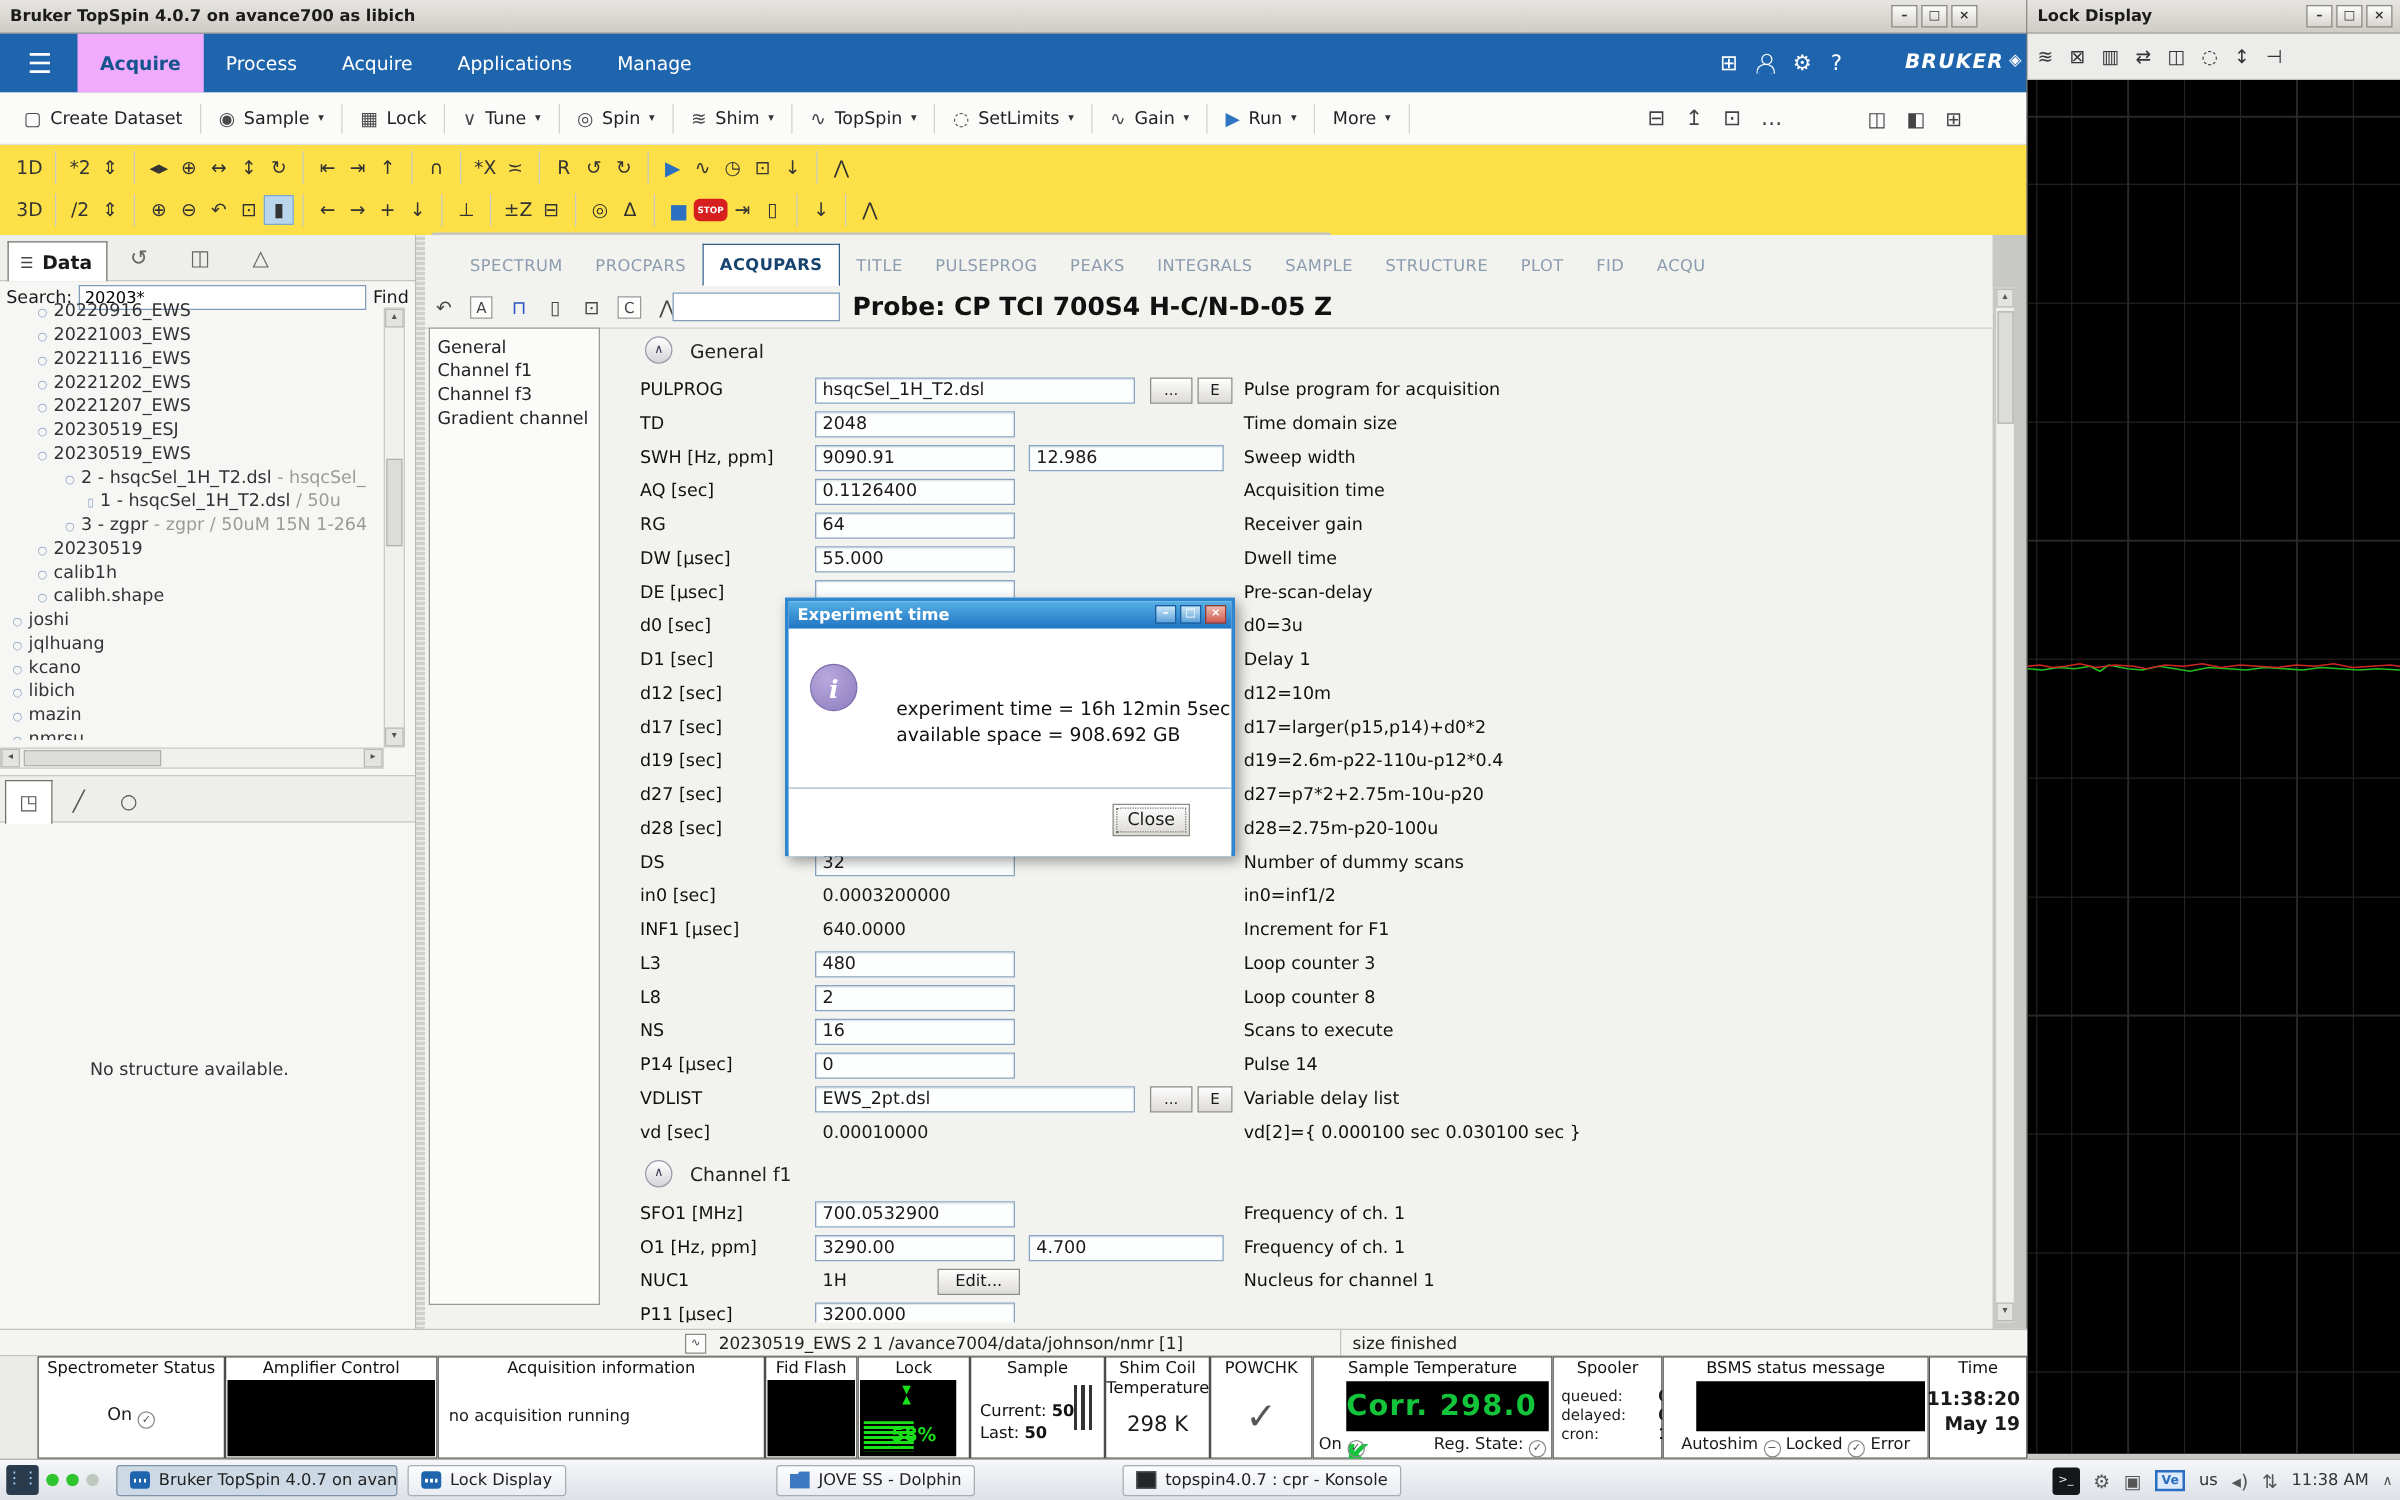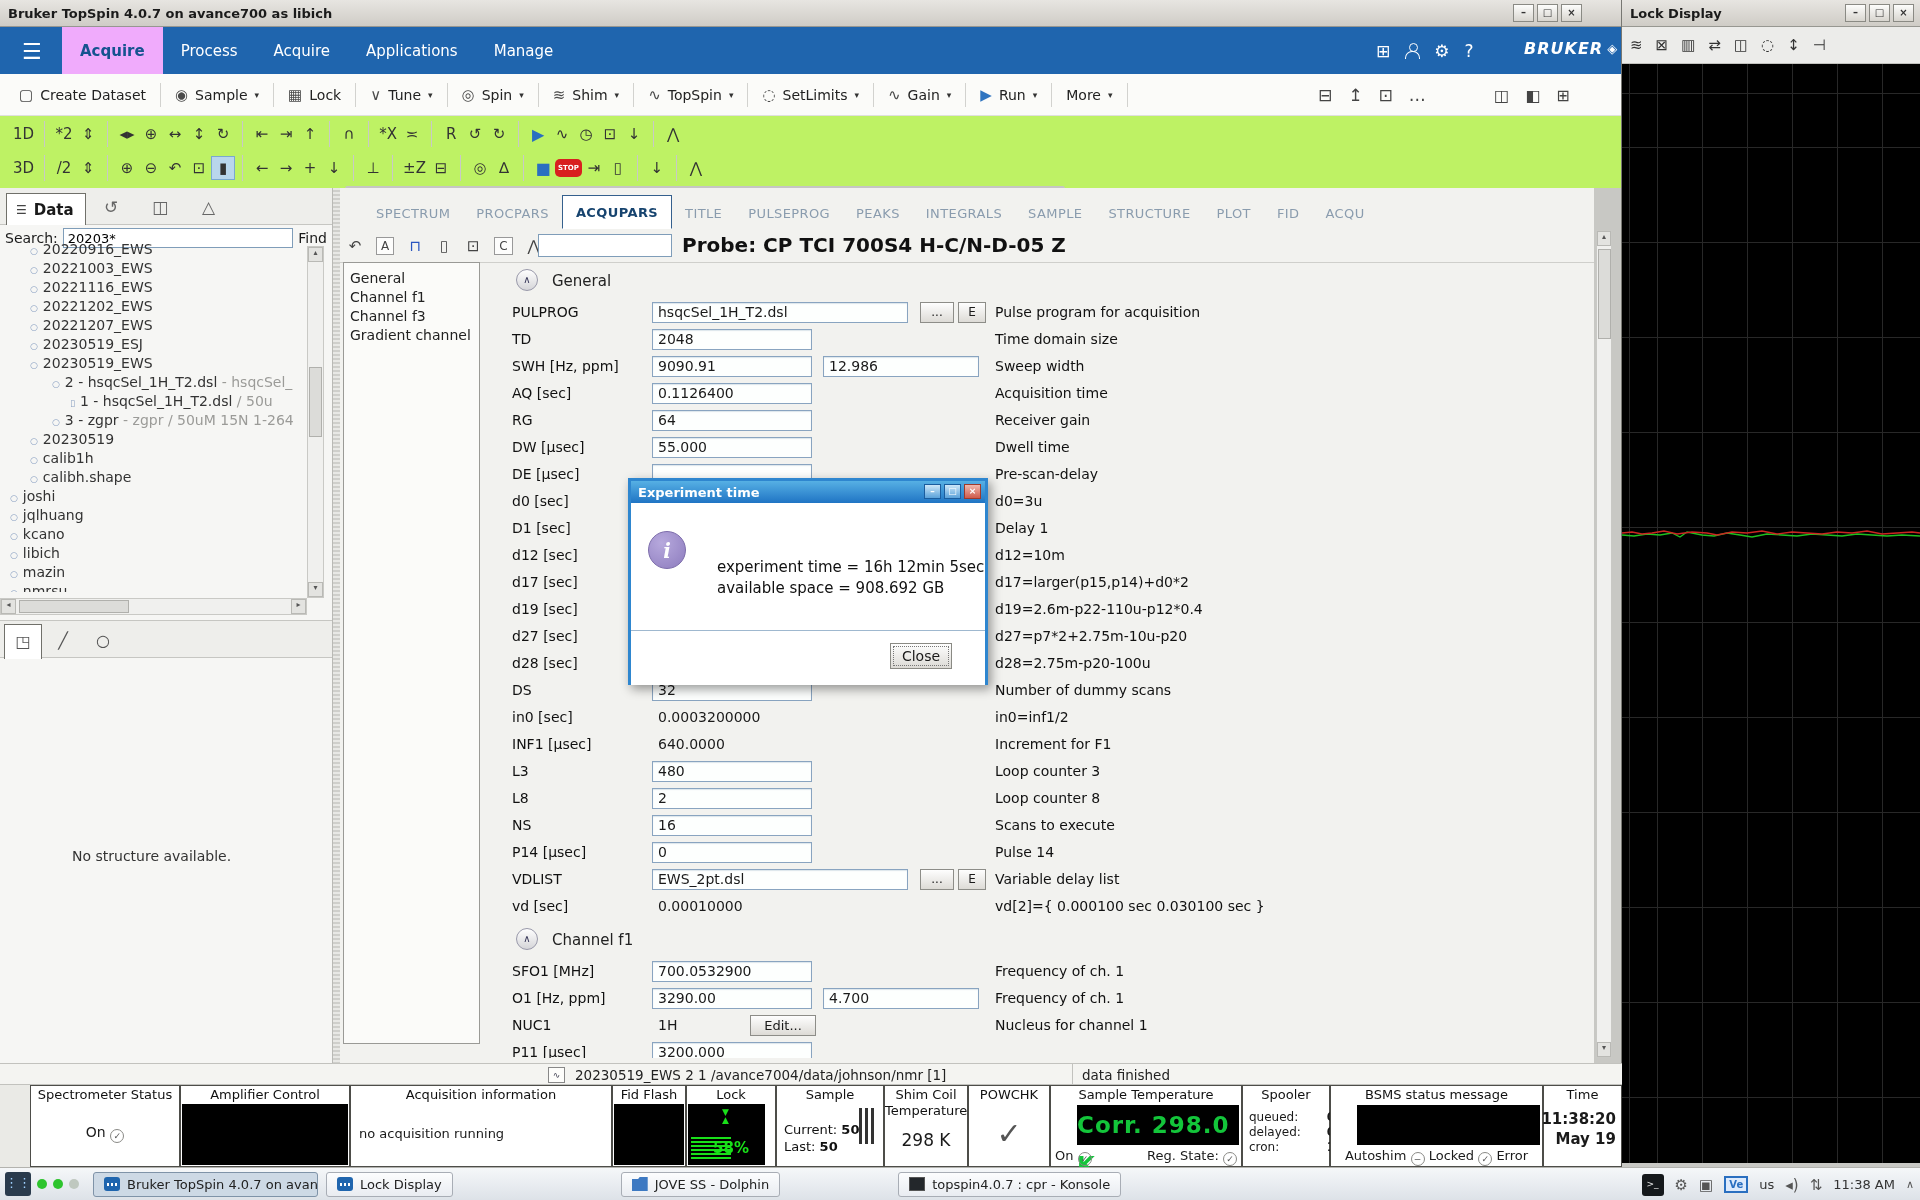--- a/index.html
+++ b/index.html
@@ -34,21 +34,21 @@
   .tbtn { display:inline-flex; align-items:center; gap:7px; padding:0 11px; height:42px; font-size:14px; color:#222; cursor:default; }
   .ticon { font-size:15px; color:#4a4a4a; }
   .ticon.run { color:#2f74c0; }
   .caret { font-size:9px; color:#333; }
   .tsep { width:1px; height:24px; background:#d2d2cf; margin:0 3px; }
   .tb1right { position:absolute; left:1318px; top:0; height:42px; display:flex; align-items:center; gap:16px; }
   .tb1right .micon { color:#444; }
   .tb1tiles { position:absolute; left:1494px; top:0; height:42px; display:flex; align-items:center; gap:16px; color:#444; font-size:16px; }
 
   
-  .toolbar2 { position:absolute; left:0; top:116px; width:1622px; height:72px; background:#bef264;padding-left:23px; }
+  .toolbar2 { position:absolute; left:0; top:116px; width:1622px; height:72px; background:#fde047;padding-left:23px; }
   .qrow { position:absolute; left:10px; height:34px; display:flex; align-items:center; }
   .qrow1 { top:1px; } .qrow2 { top:35px; }
   .qbtn { min-width:24px; text-align:center; font-size:15px; color:#333; padding:2px 3px; cursor:default; }
   .qbtn.run { color:#2a6fc0; font-size:16px; }
   .qbtn.hl { background:#b9d6ec; border:1px solid #7aa8cf; }
   .qbtn.stop { background:#d81f1f; color:#fff; font-size:7px; font-weight:bold; border-radius:5px; padding:5px 3px; min-width:20px; }
   .qsep { width:1px; height:26px; background:#c9c9c6; margin:0 7px; }
   .tscrollpill { position:absolute; left:345px; top:186px; width:720px; height:5px; border-radius:3px; background:#c6c6c3; }
 
   
@@ -993,21 +993,21 @@
   </div>
   <div class="dfoot">
     <span class="dclose">Close</span>
   </div>
 </div>
 
 <div class="statusline">
   <span class="slicon">∿</span>
   <span class="sltext">20230519_EWS  2  1  /avance7004/data/johnson/nmr [1]</span>
   <span class="sldiv"></span>
-  <span class="slright">data finished</span>
+  <span class="slright">size finished</span>
 </div>
 
 <div class="panelsbar">
   <div class="panel" style="left:30px;width:150px;">
     <div class="phead">Spectrometer Status</div>
     <div class="pcenter"><span>On</span> <span class="okc">✓</span></div>
   </div>
   <div class="panel" style="left:180px;width:170px;">
     <div class="phead">Amplifier Control</div>
     <div class="pblack"></div>

